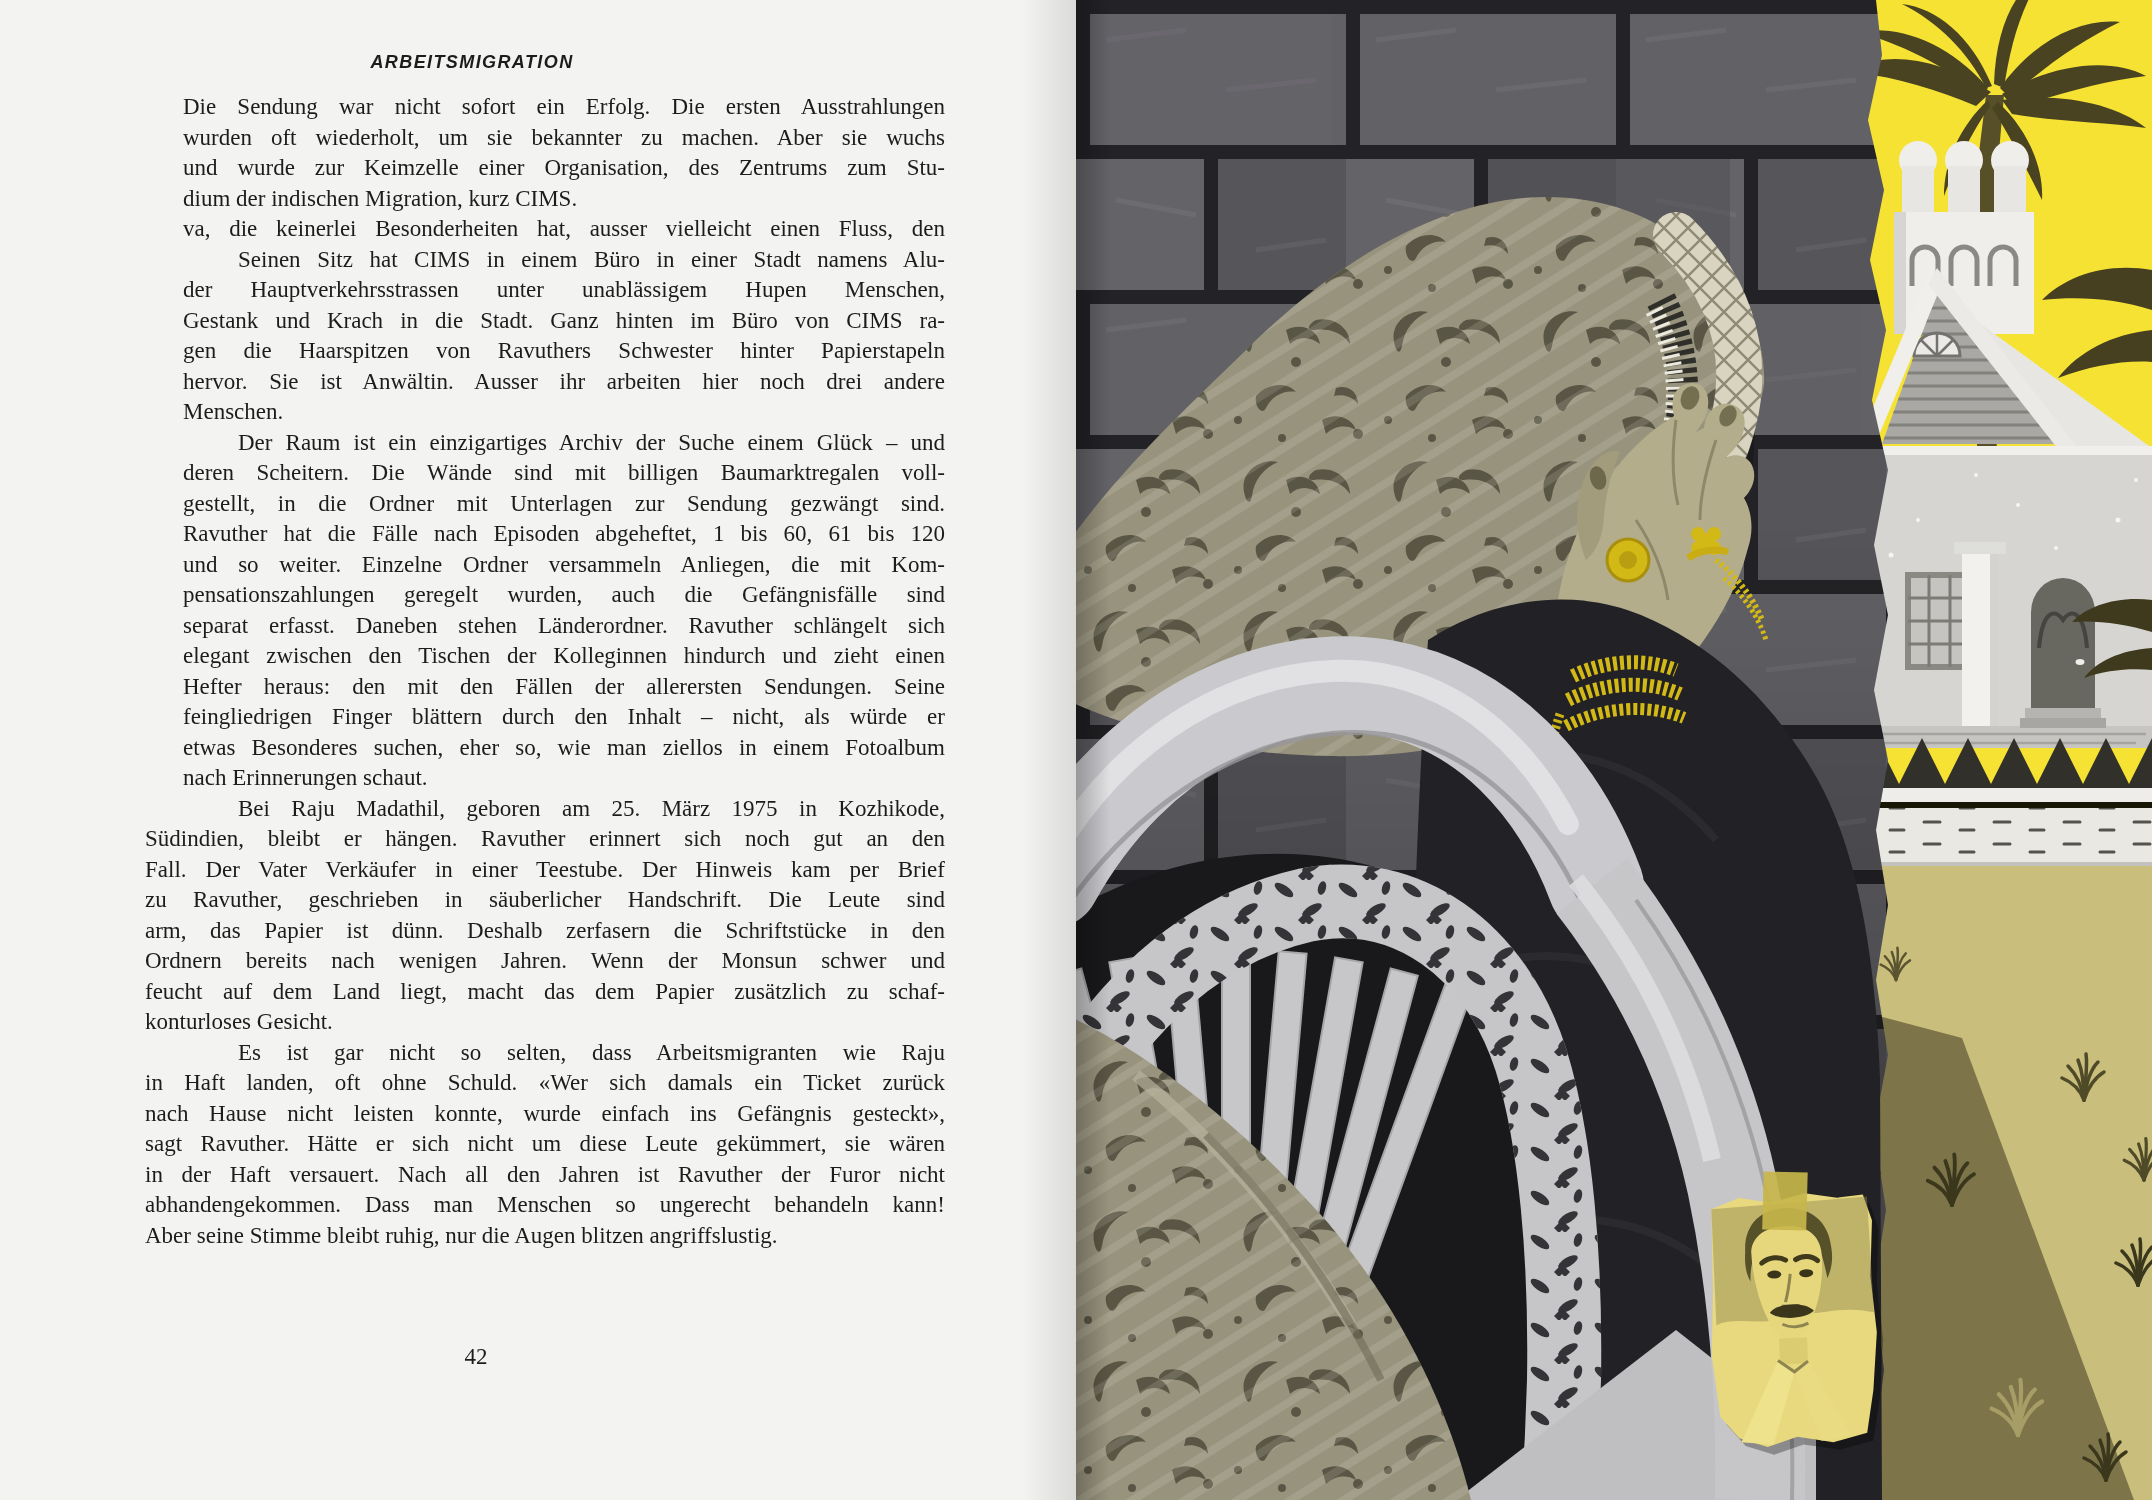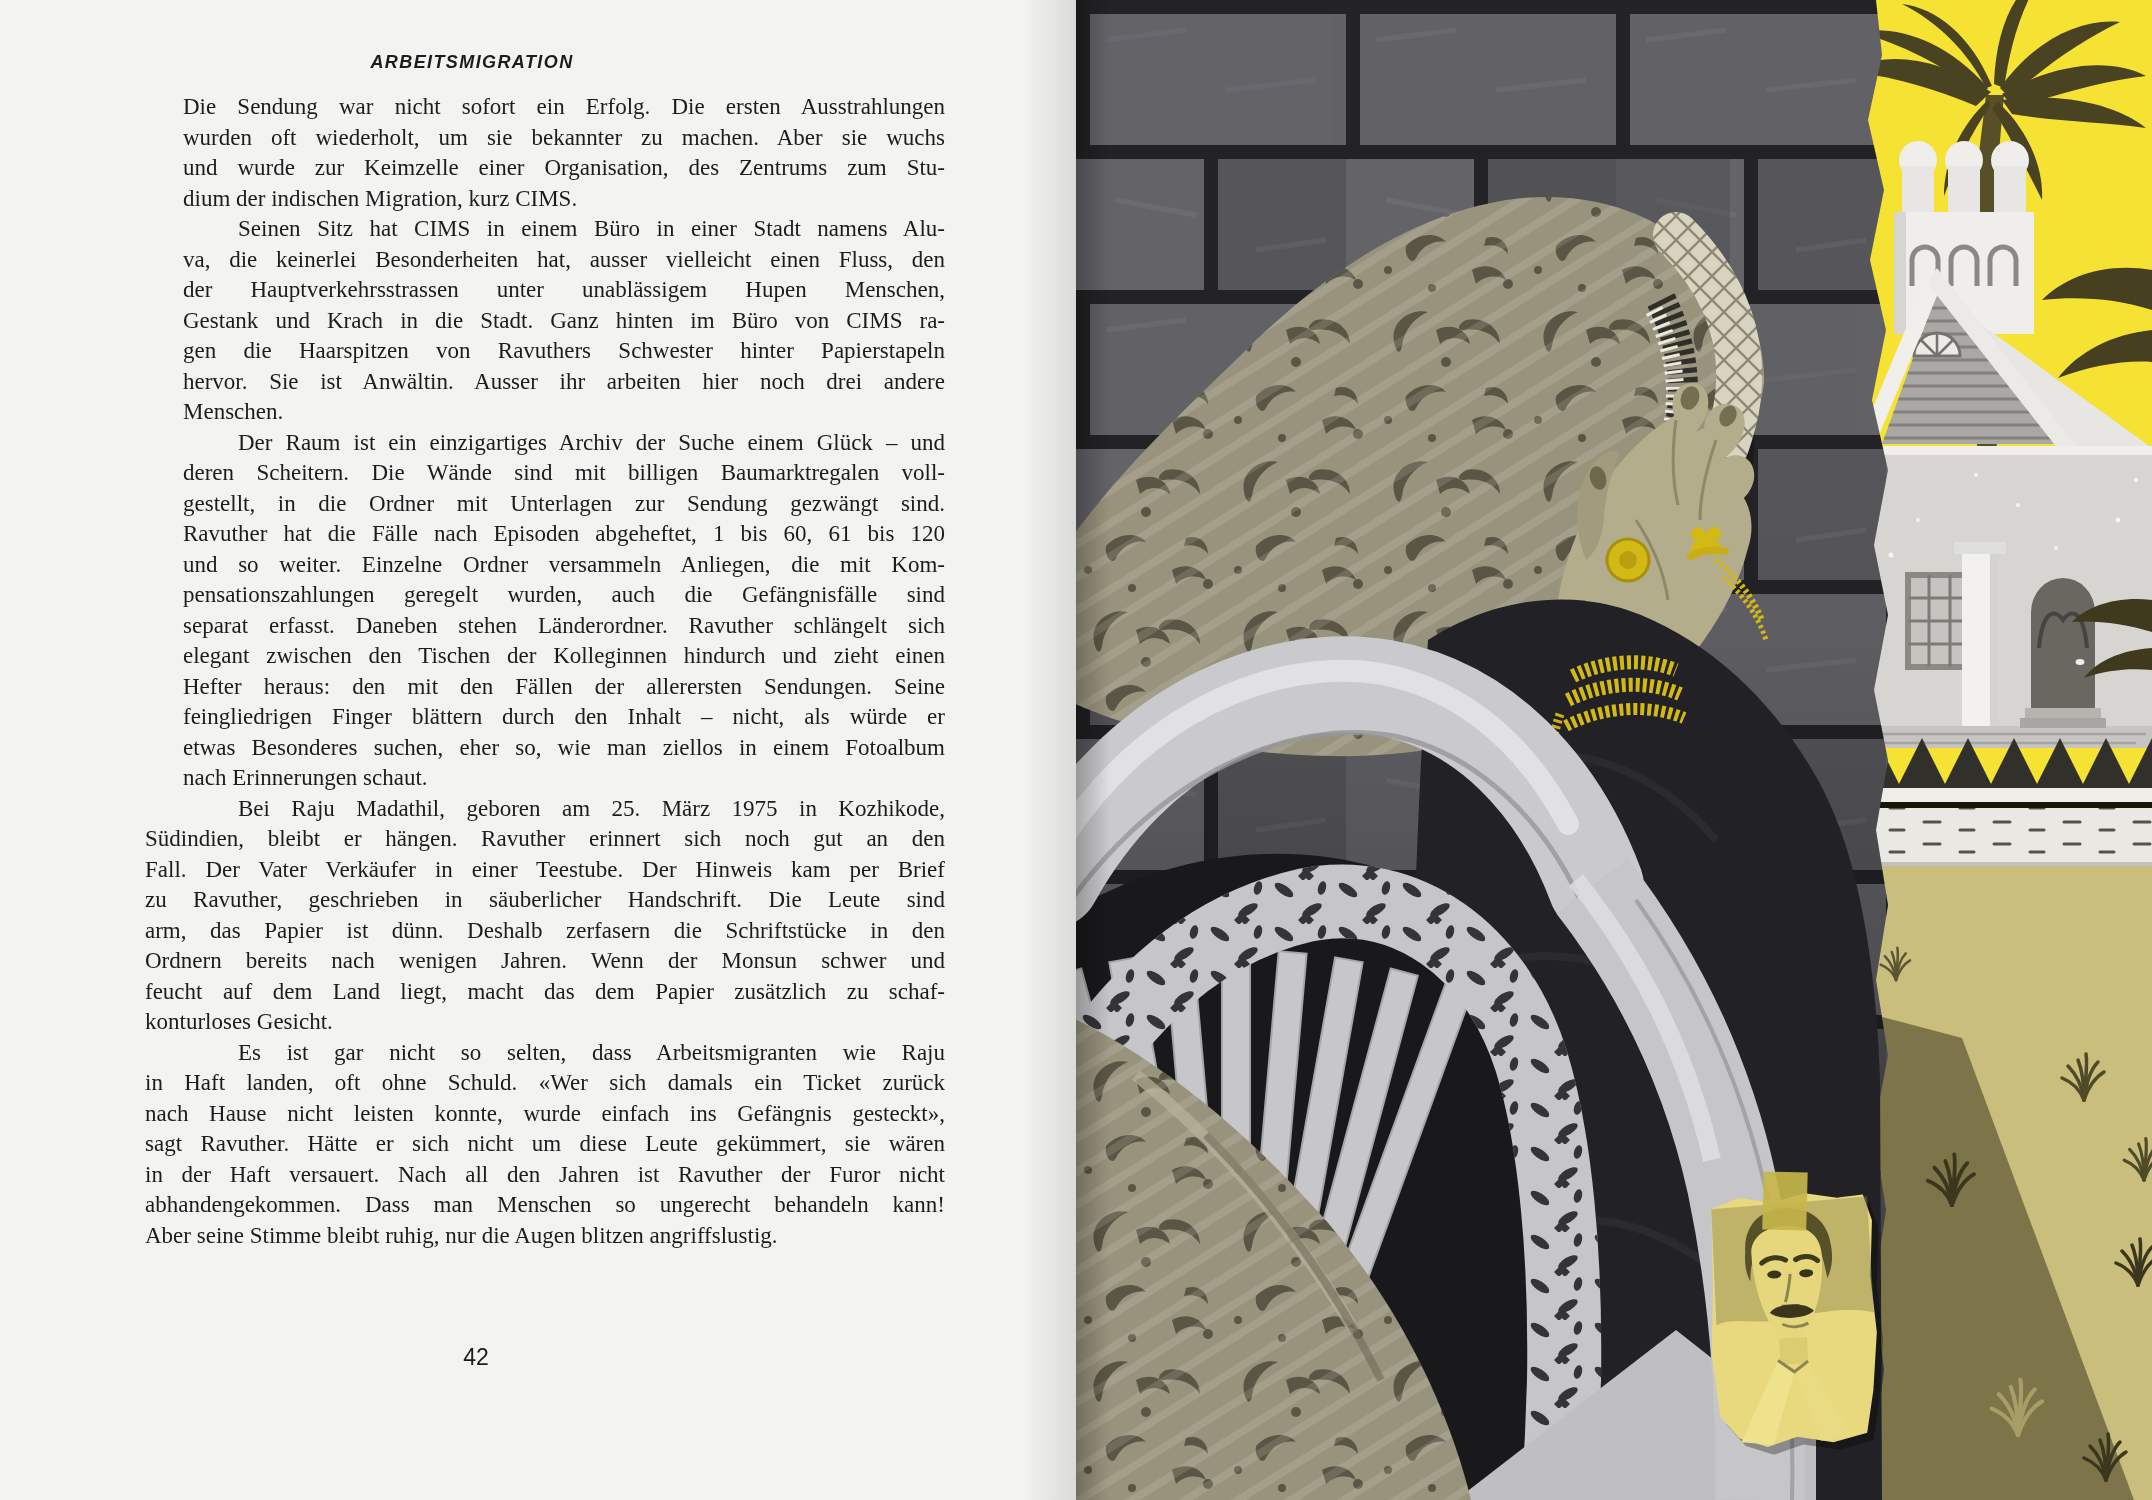--- a/index.html
+++ b/index.html
@@ -11,37 +11,37 @@
   .running-head{position:absolute;top:52px;left:0;width:944px;text-align:center;
     font-family:"Liberation Sans","DejaVu Sans",sans-serif;font-style:italic;font-weight:700;
     font-size:18px;letter-spacing:1.4px;color:var(--ink,#1c1c1c);}
   .text-block{position:absolute;top:92px;left:145px;width:800px;}
   .line{font-family:"Liberation Serif","DejaVu Serif",serif;font-size:23px;line-height:30.5px;
     color:var(--ink,#1c1c1c);text-align:justify;text-align-last:justify;white-space:normal;}
   .line.n{margin-left:38px;}
   .line.f{margin-left:93px;}
   .line.last{text-align-last:left;}
   .page-number{position:absolute;top:1344px;left:0;width:952px;text-align:center;
-    font-family:Liberation Sans, sans-serif;font-size:23px;color:var(--ink,#1c1c1c);}
+    font-family:Liberation Serif, serif;font-size:23px;color:var(--ink,#1c1c1c);}
   svg{display:block;}
 </style>
 </head>
 <body>
 
 <div class="spread">
 
   <div class="page-left">
     <div class="running-head">ARBEITSMIGRATION</div>
     <div class="text-block">
         <div class="line n">Die Sendung war nicht sofort ein Erfolg. Die ersten Ausstrahlungen</div>
         <div class="line n">wurden oft wiederholt, um sie bekannter zu machen. Aber sie wuchs</div>
         <div class="line n">und wurde zur Keimzelle einer Organisation, des Zentrums zum Stu-</div>
         <div class="line n last">dium der indischen Migration, kurz CIMS.</div>
+        <div class="line n">va, die keinerlei Besonderheiten hat, ausser vielleicht einen Fluss, den</div>
         <div class="line n f">Seinen Sitz hat CIMS in einem Büro in einer Stadt namens Alu-</div>
-        <div class="line n">va, die keinerlei Besonderheiten hat, ausser vielleicht einen Fluss, den</div>
         <div class="line n">der Hauptverkehrsstrassen unter unablässigem Hupen Menschen,</div>
         <div class="line n">Gestank und Krach in die Stadt. Ganz hinten im Büro von CIMS ra-</div>
         <div class="line n">gen die Haarspitzen von Ravuthers Schwester hinter Papierstapeln</div>
         <div class="line n">hervor. Sie ist Anwältin. Ausser ihr arbeiten hier noch drei andere</div>
         <div class="line n last">Menschen.</div>
         <div class="line n f">Der Raum ist ein einzigartiges Archiv der Suche einem Glück – und</div>
         <div class="line n">deren Scheitern. Die Wände sind mit billigen Baumarktregalen voll-</div>
         <div class="line n">gestellt, in die Ordner mit Unterlagen zur Sendung gezwängt sind.</div>
         <div class="line n">Ravuther hat die Fälle nach Episoden abgeheftet, 1 bis 60, 61 bis 120</div>
         <div class="line n">und so weiter. Einzelne Ordner versammeln Anliegen, die mit Kom-</div>

